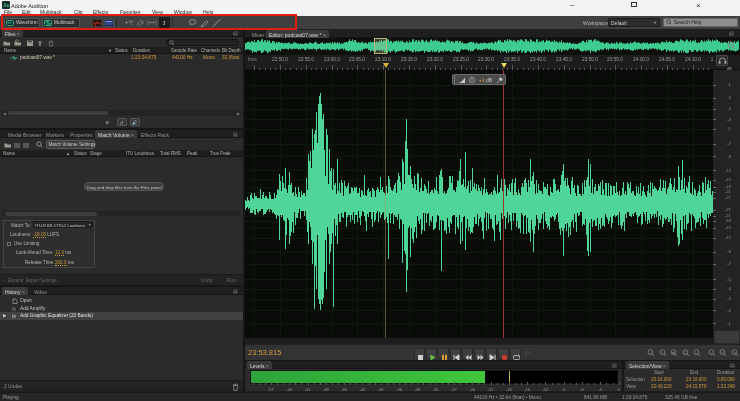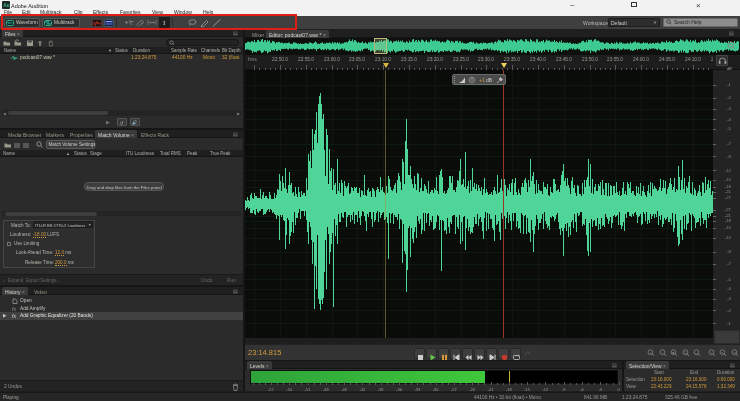--- a/index.html
+++ b/index.html
@@ -499,21 +499,21 @@
       <div style="position:absolute;right:9px;top:125.2px;color:#8a8a8a">-27</div>
       <div style="position:absolute;left:0;top:128.0px;width:3px;height:1px;background:#666"></div>
       <div style="position:absolute;right:9px;top:137.2px;color:#8a8a8a">-27</div>
       <div style="position:absolute;left:0;top:140.0px;width:3px;height:1px;background:#666"></div>
   </div>
 
   <div class="abs" style="left:0;top:309px;width:468px;height:6px;background:#1e1e1e"></div>
   <div class="abs" style="left:469px;top:301px;width:26px;height:14px;background:#3a3a3a;border:1px solid #2a2a2a"></div>
 
   <div class="abs" style="left:0;top:315px;width:495px;height:16px;background:#333;border-top:1px solid #222">
-    <span class="abs o" style="left:3px;top:3px;font-size:7.5px">23:14.815</span>
+    <span class="abs o" style="left:3px;top:3px;font-size:7.5px">23:53.815</span>
 
     <div class="abs" style="left:169px;top:2.5px;width:11px;height:11px;background:#3e3e3e;border:1px solid #282828;border-radius:1px"><svg width="11" height="11">
           <rect x="3" y="3" width="5" height="5" fill="#ccc"></rect>
         </svg></div>
       <div class="abs" style="left:181px;top:2.5px;width:11px;height:11px;background:#3e3e3e;border:1px solid #282828;border-radius:1px"><svg width="11" height="11">
           <path d="M3.5 2.5 v6 l5 -3z" fill="#6cc24a"></path>
         </svg></div>
       <div class="abs" style="left:193px;top:2.5px;width:11px;height:11px;background:#3e3e3e;border:1px solid #282828;border-radius:1px"><svg width="11" height="11">
           <rect x="3" y="2.8" width="2" height="5.4" fill="#d79b3a"></rect>
           <rect x="6" y="2.8" width="2" height="5.4" fill="#d79b3a"></rect>

